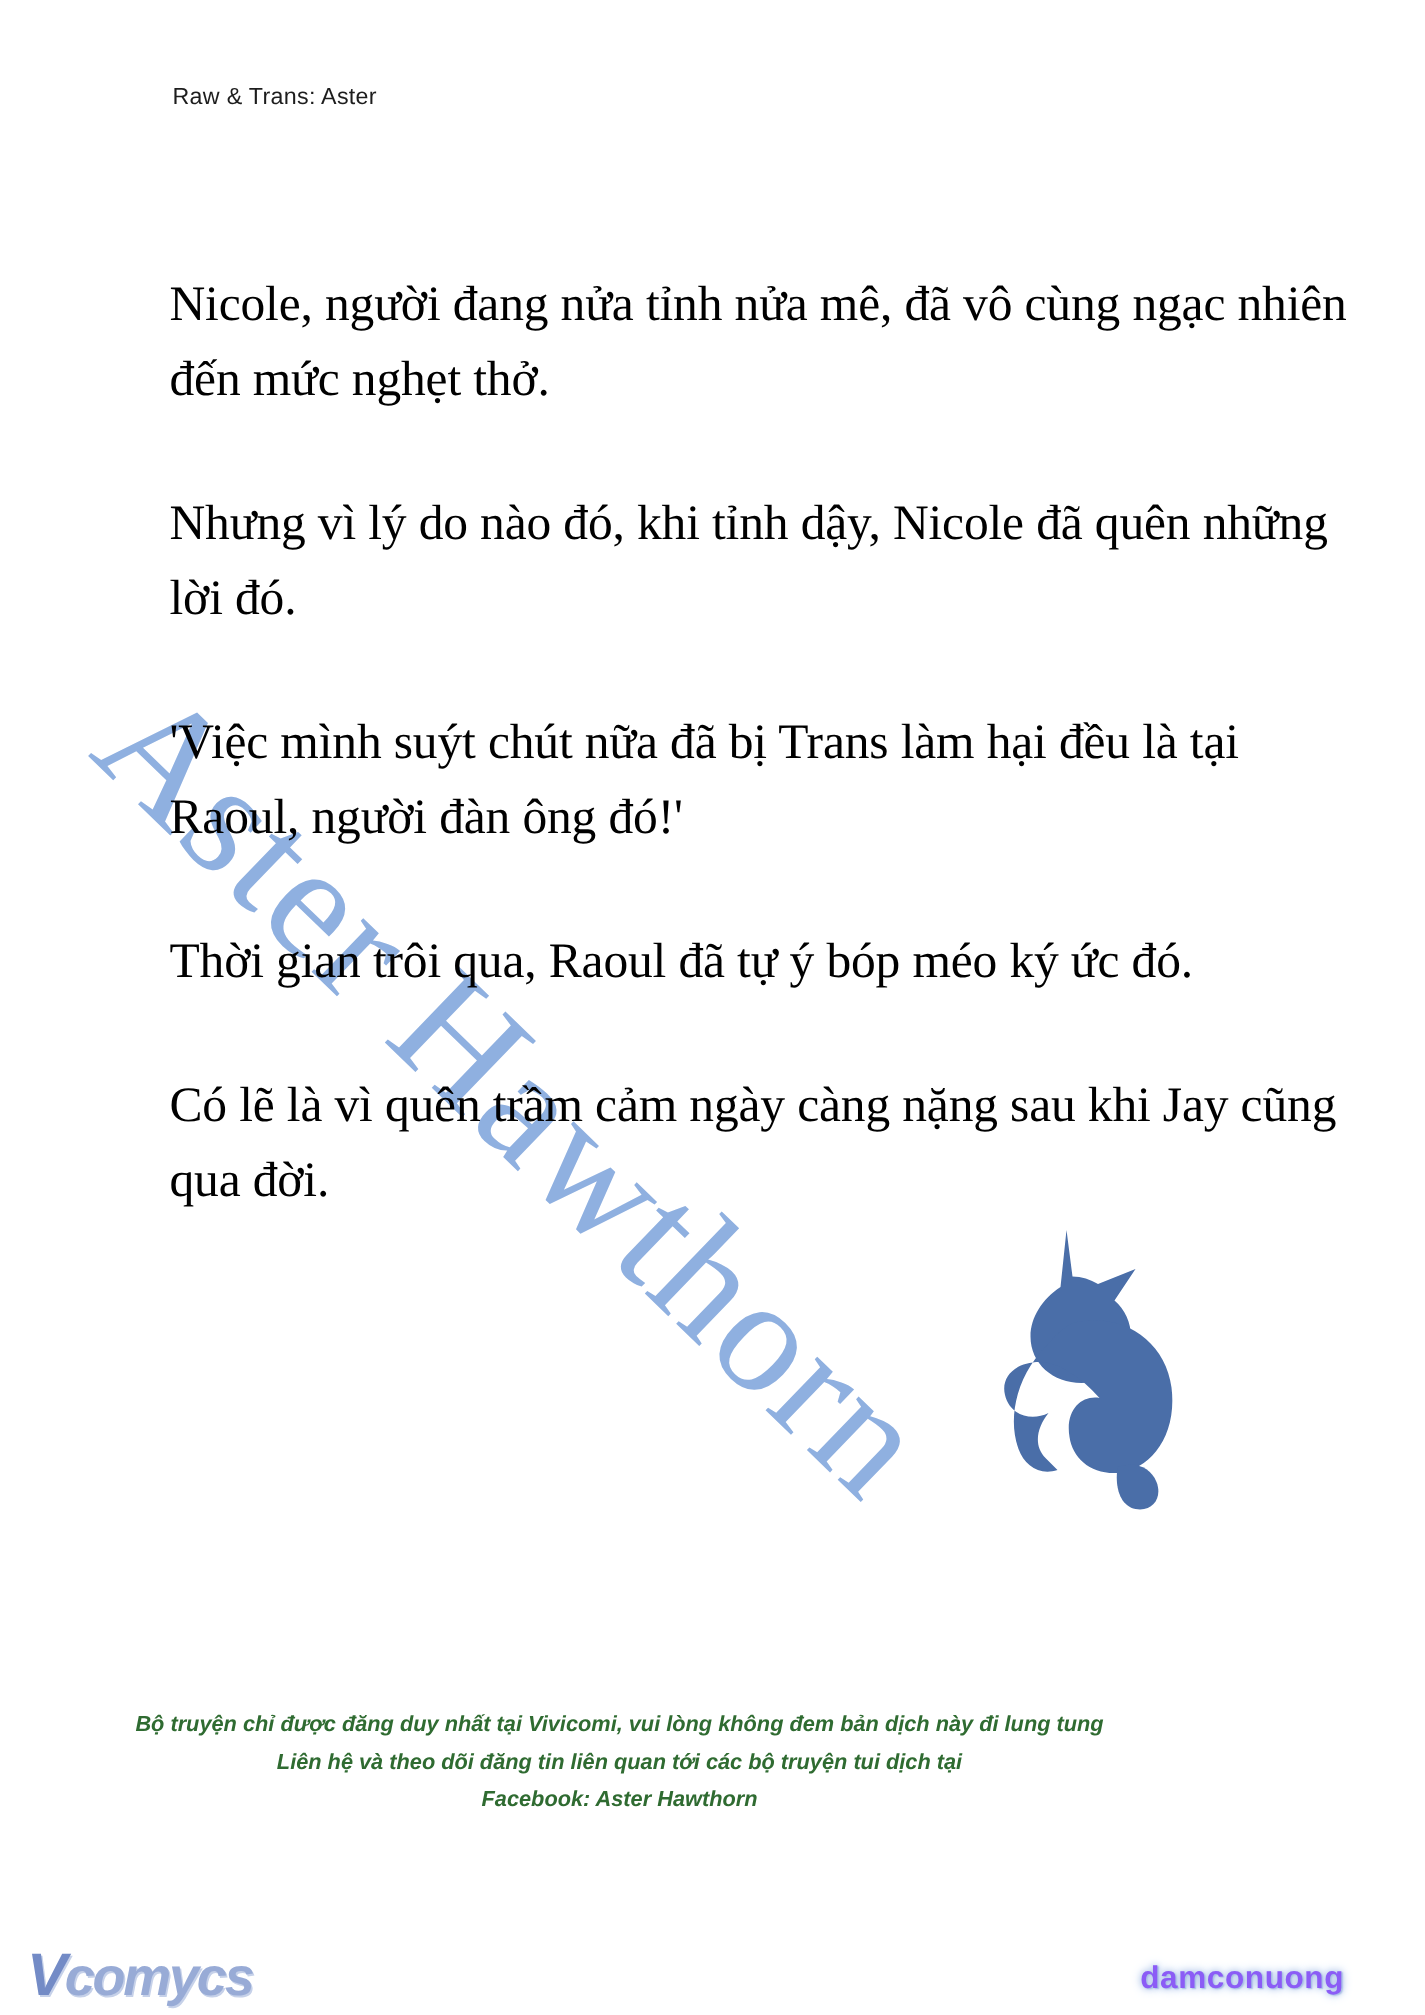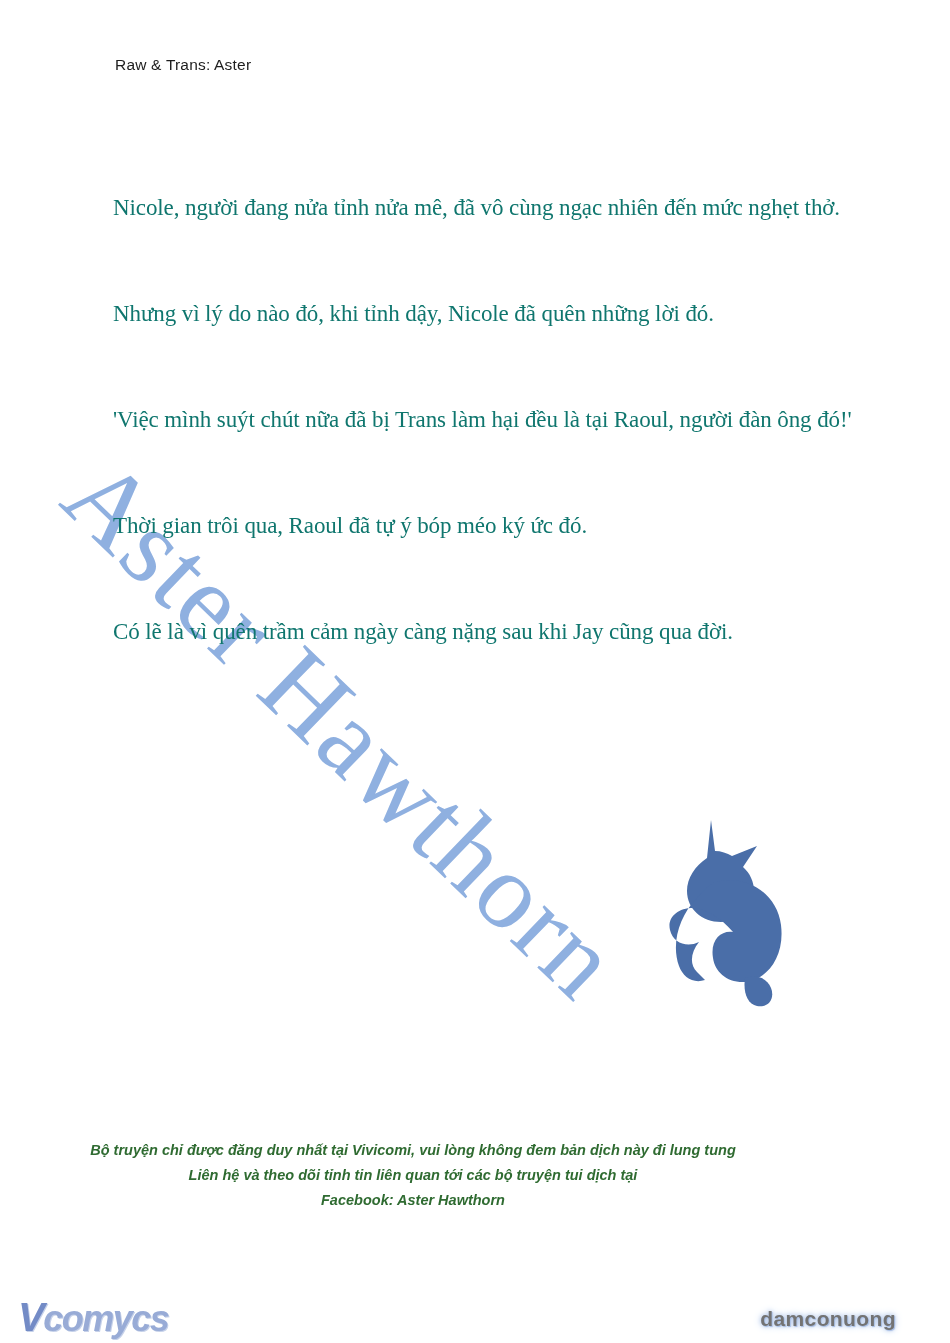--- a/index.html
+++ b/index.html
@@ -58,23 +58,23 @@
   }
 
   
   .body-text {
     position: absolute;
     left: 113px;
     top: 178px;
     width: 790px;
   }
   .para {
-    font-size: 23px;
-    line-height: 60px;
-    color: #0f766e;
+    font-size: 33px;
+    line-height: 50px;
+    color: #000000;
     margin: 0 0 46px 0;
     letter-spacing: -0.1px;
   }
   .para:last-child { margin-bottom: 0; }
 
   
   .notice {
     position: absolute;
     left: 0;
     top: 1138px;
@@ -113,21 +113,21 @@
   }
   .logo-vcomics .v-mark { color: #6c85c4; font-size: 40px; }
   .logo-damconuong {
     position: absolute;
     right: 14px;
     top: 18px;
     font-family: "Liberation Sans", "DejaVu Sans", sans-serif;
     font-weight: bold;
     font-size: 21px;
     letter-spacing: 0.4px;
-    color: #737373;
+    color: #8b5cf6;
     text-shadow:
        0 0 4px #a9c0e6,
        0 0 8px #b9cdee,
        1px 1px 1px #9fb6e0;
   }
 </style>
 </head>
 <body>
 
 <div id="page">
@@ -160,21 +160,21 @@
   <div class="body-text">
     <p class="para">Nicole, người đang nửa tỉnh nửa mê, đã vô cùng ngạc nhiên đến mức nghẹt thở.</p>
     <p class="para">Nhưng vì lý do nào đó, khi tỉnh dậy, Nicole đã quên những lời đó.</p>
     <p class="para">'Việc mình suýt chút nữa đã bị Trans làm hại đều là tại Raoul, người đàn ông đó!'</p>
     <p class="para">Thời gian trôi qua, Raoul đã tự ý bóp méo ký ức đó.</p>
     <p class="para">Có lẽ là vì quên trầm cảm ngày càng nặng sau khi Jay cũng qua đời.</p>
   </div>
 
   <div class="notice">
     <div>Bộ truyện chỉ được đăng duy nhất tại Vivicomi, vui lòng không đem bản dịch này đi lung tung</div>
-    <div>Liên hệ và theo dõi tỉnh tin liên quan tới các bộ truyện tui dịch tại</div>
+    <div>Liên hệ và theo dõi đăng tin liên quan tới các bộ truyện tui dịch tại</div>
     <div>Facebook: Aster Hawthorn</div>
   </div>
 
   <div class="bottom-bar">
     <div class="logo-vcomics"><span class="v-mark">V</span><span>comycs</span></div>
     <div class="logo-damconuong">damconuong</div>
   </div>
 
 </div>
 

